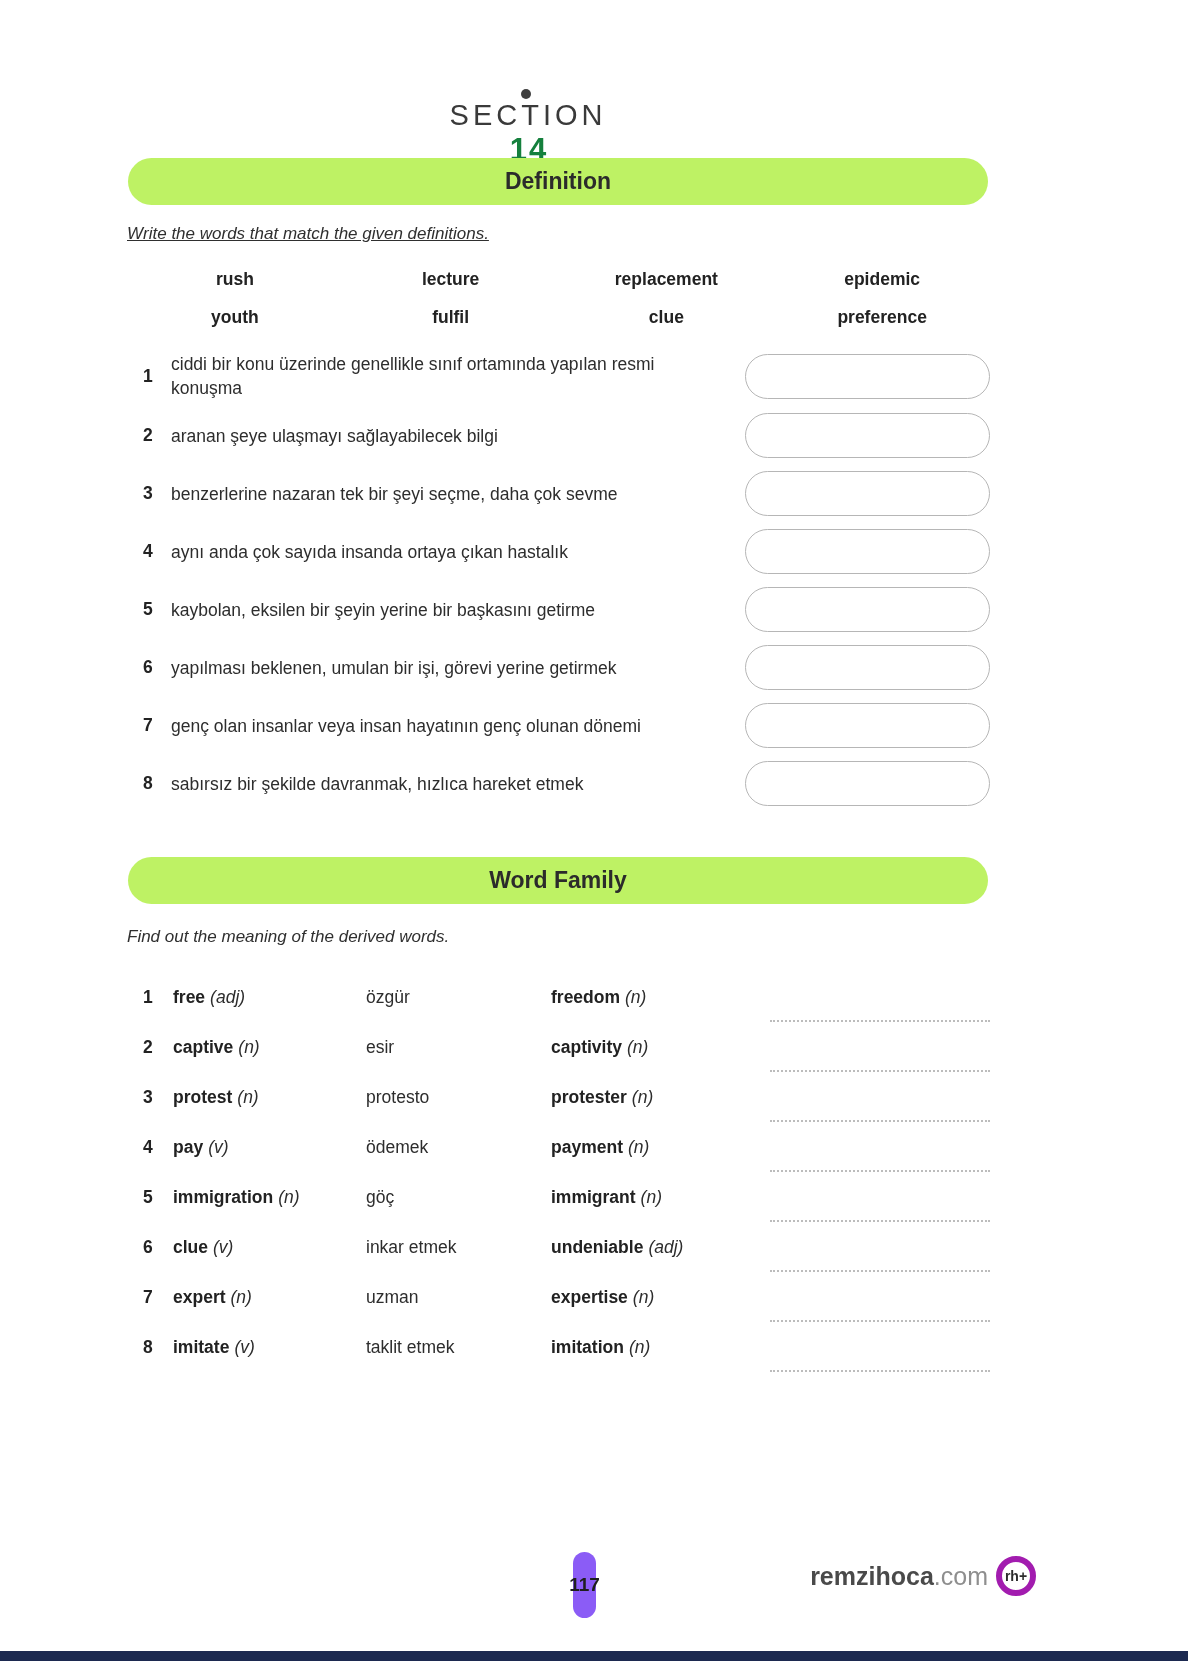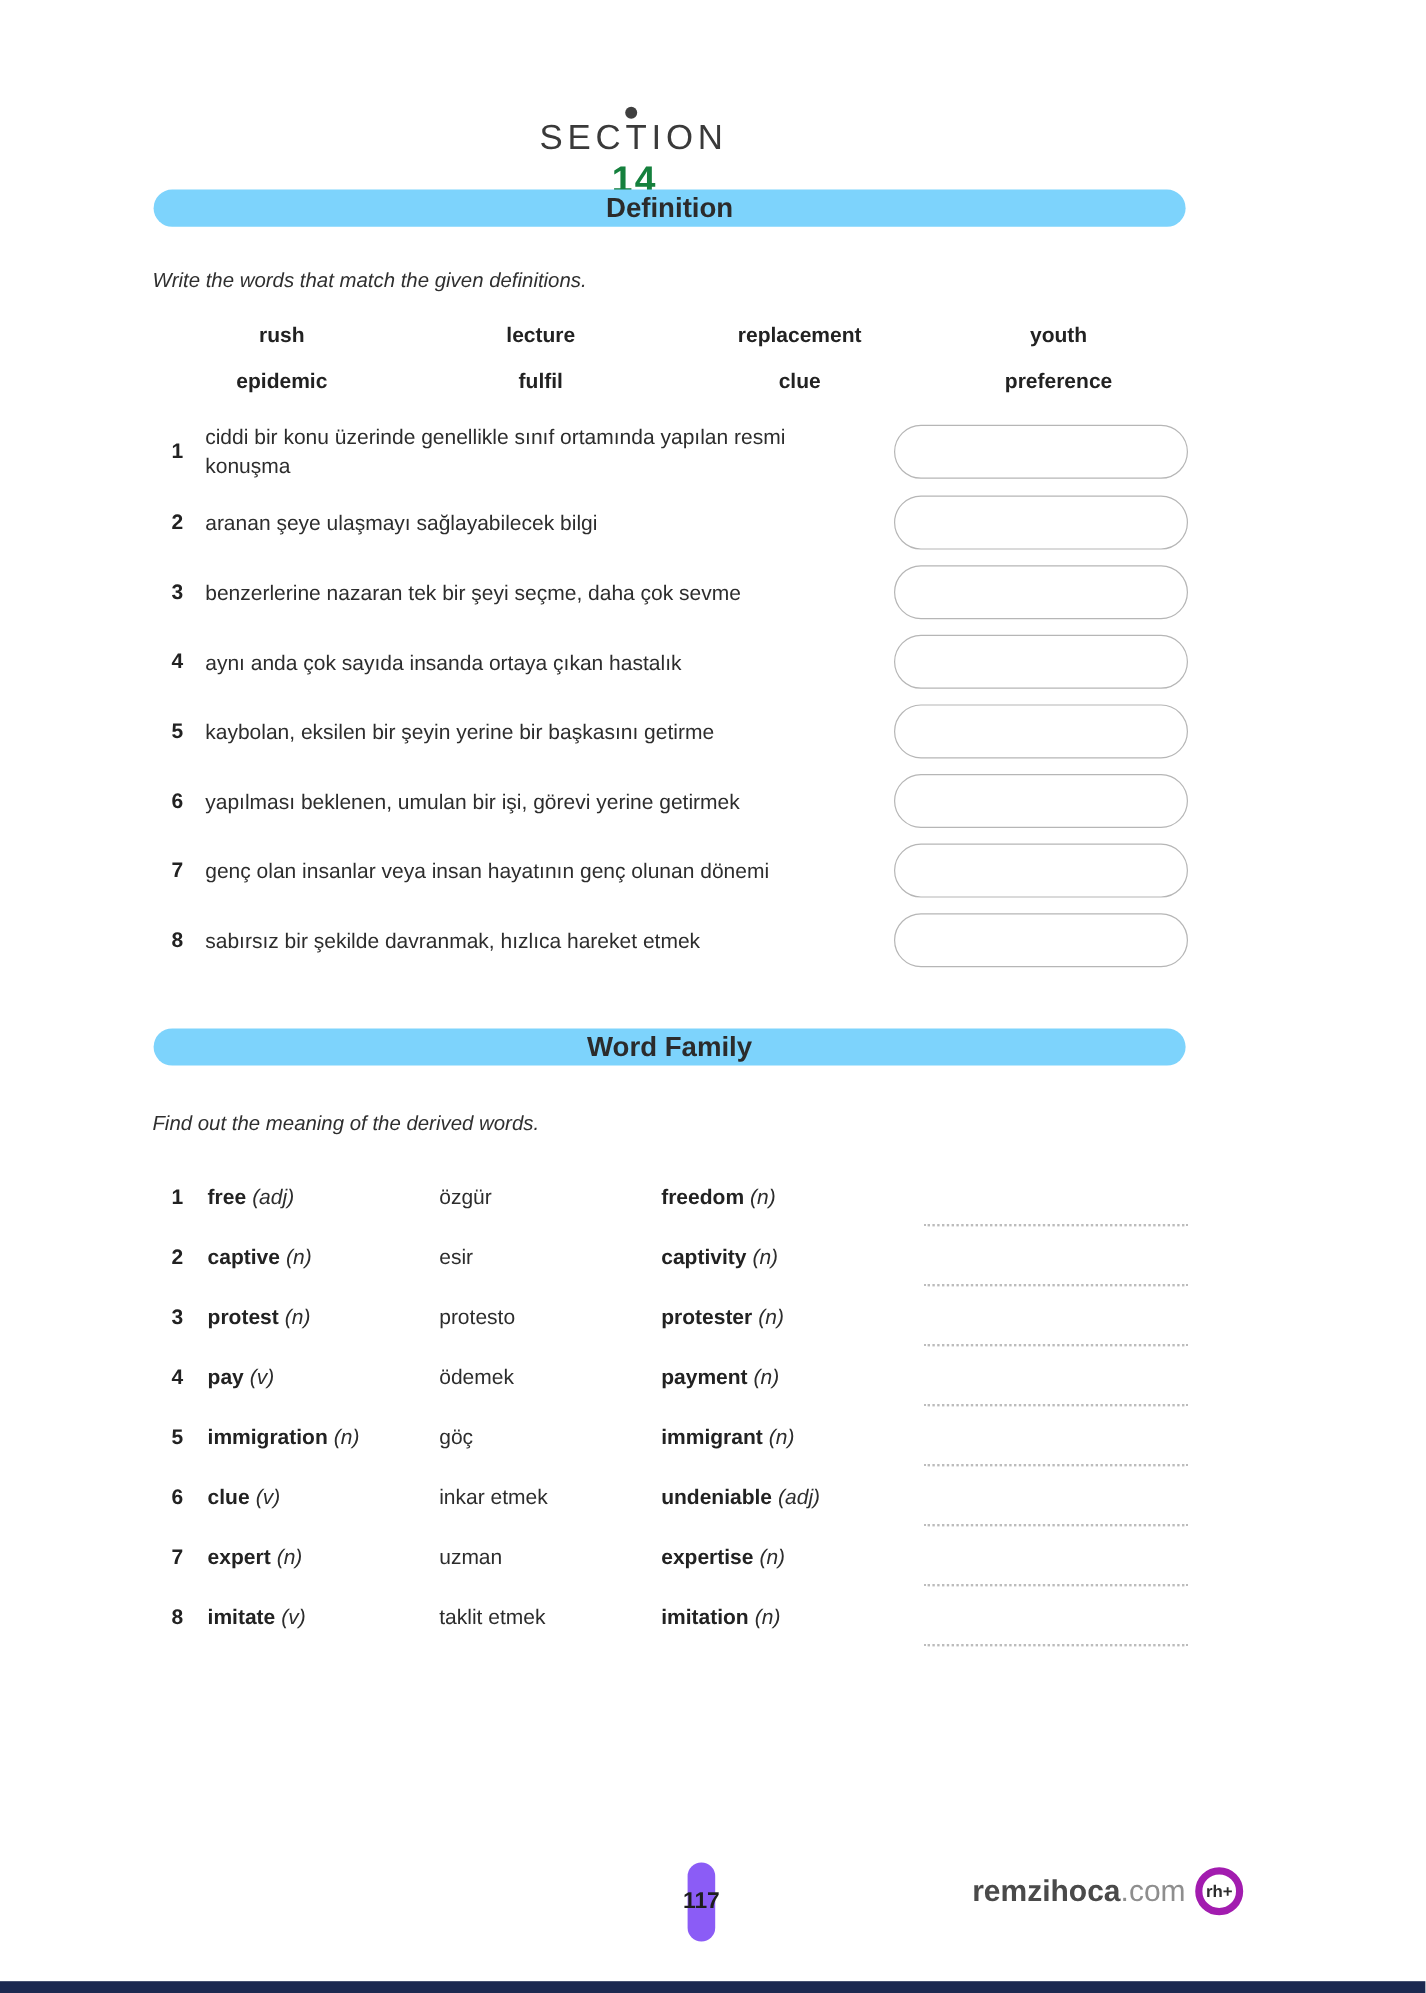--- a/index.html
+++ b/index.html
@@ -15,30 +15,30 @@
 
   
   .header { position: absolute; top: 84px; left: 0; width: 1056px; display: flex; align-items: center; flex-direction: column; }
   .leader { flex: 1; border-top: 2px dotted #9e9e9e; margin-top: 3px; }
   .header-dot { width: 10px; height: 10px; border-radius: 50%; background: #3f3f3f; margin: 0 12px 0 8px; flex: none; }
   .section-label { font-size: 29px; letter-spacing: 4px; color: #3a3a3a; font-weight: 400; }
   .section-number { font-size: 31px; font-weight: 800; color: #15803d; margin-left: 2px; letter-spacing: 2px; }
 
   
   .banner {
-    position: absolute; left: 128px; width: 860px; height: 31px;
-    background: #7dd3fc; border-radius: 26px;
+    position: absolute; left: 128px; width: 860px; height: 47px;
+    background: #bef264; border-radius: 26px;
     display: flex; align-items: center; justify-content: center;
     font-weight: 700; font-size: 23px; color: #2b2b2b;
   }
   #def-banner { top: 158px; }
   #wf-banner  { top: 857px; }
 
   .instruction { position: absolute; left: 127px; font-style: italic; font-size: 17px; color: #2f2f2f; }
-  #def-instruction { top: 224px; }
+  #def-instruction { top: 224px; text-decoration: underline; }
   #wf-instruction  { top: 927px; }
 
   
   #word-bank {
     position: absolute; top: 260px; left: 127px; width: 863px;
     display: grid; grid-template-columns: repeat(4, 1fr);
   }
   .bank-word { text-align: center; font-weight: 700; font-size: 17.5px; height: 38px; line-height: 38px; color: #222; }
 
   
@@ -89,22 +89,22 @@
   <span class="section-number">14</span>
 </div>
 
 <div class="banner" id="def-banner">Definition</div>
 <div class="instruction" id="def-instruction">Write the words that match the given definitions.</div>
 
 <div id="word-bank">
   <div class="bank-word">rush</div>
   <div class="bank-word">lecture</div>
   <div class="bank-word">replacement</div>
+  <div class="bank-word">epidemic</div>
   <div class="bank-word">youth</div>
-  <div class="bank-word">epidemic</div>
   <div class="bank-word">fulfil</div>
   <div class="bank-word">clue</div>
   <div class="bank-word">preference</div>
 </div>
 
 <div id="def-items">
   <div class="def-item">
     <span class="def-num">1</span>
     <span class="def-text">ciddi bir konu üzerinde genellikle sınıf ortamında yapılan resmi konuşma</span>
     <span class="answer-box"></span>

